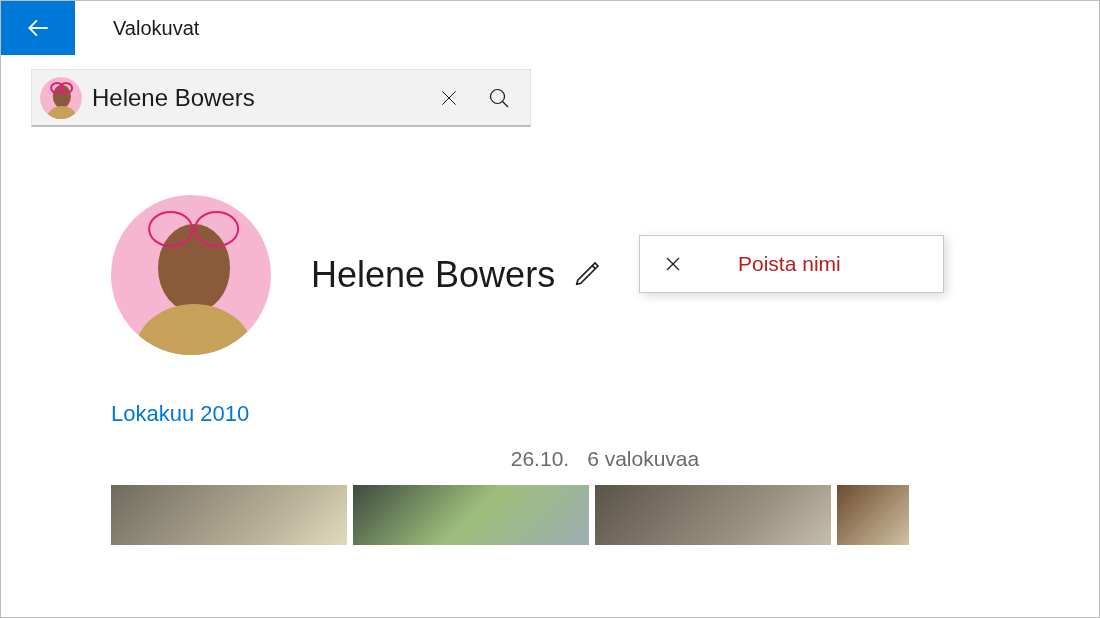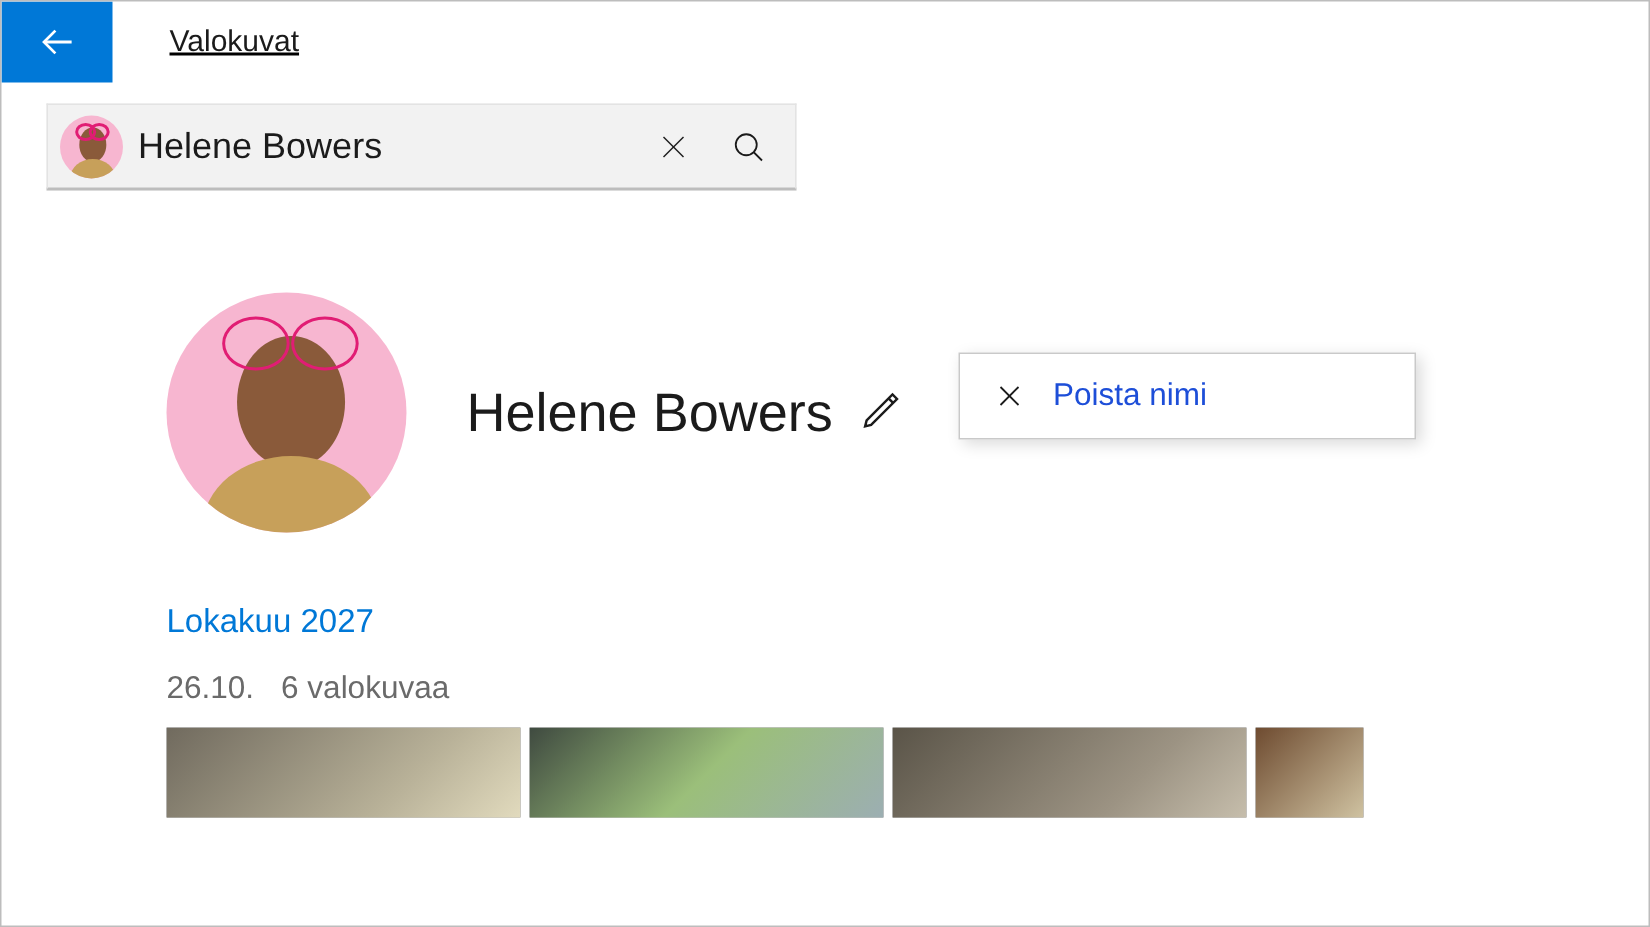--- a/index.html
+++ b/index.html
@@ -10,21 +10,20 @@
     height: 618px;
     border: 1px solid #bdbdbd;
     overflow: hidden;
     position: relative;
   }
   
   .header {
     display: flex;
     align-items: center;
     height: 54px;
-    text-decoration: underline;
   }
   .back-btn {
     width: 74px;
     height: 54px;
     background: #0078d7;
     display: flex;
     align-items: center;
     justify-content: center;
     cursor: pointer;
   }
@@ -144,23 +143,24 @@
     width: 305px;
     border: 1px solid #c9c9c9;
     background: #fff;
     box-shadow: 3px 3px 10px rgba(0,0,0,0.15);
   }
   .context-menu .menu-item {
     height: 56px;
     display: flex;
     align-items: center;
     font-size: 21px;
-    color: #1d4ed8;
+    color: #b91c1c;
     padding: 0 18px;
     cursor: pointer;
+    gap: 36px;
   }
   .context-menu .menu-icon {
     width: 30px;
     display: flex;
     justify-content: center;
     margin-right: 14px;
     flex: none;
   }
   
   .section {
@@ -170,20 +170,21 @@
     font-size: 22px;
     color: #0078d7;
     cursor: pointer;
   }
   .date-row {
     margin-top: 20px;
     font-size: 21px;
     color: #6a6a6a;
     display: flex;
     gap: 18px;
+    justify-content: center;
   }
   
   .thumbs {
     margin: 14px 0 0 110px;
     display: flex;
     gap: 6px;
   }
   .thumb {
     width: 236px;
     height: 60px;
@@ -262,21 +263,21 @@
       <svg width="18" height="18" viewBox="0 0 24 24" fill="none" stroke="#1b1b1b" stroke-width="1.6">
         <line x1="4" y1="4" x2="20" y2="20"></line>
         <line x1="20" y1="4" x2="4" y2="20"></line>
       </svg>
     </span>
     <span>Poista nimi</span>
   </div>
 </div>
 
 <div class="section">
-  <div class="month-link">Lokakuu 2027</div>
+  <div class="month-link">Lokakuu 2010</div>
   <div class="date-row">
     <span>26.10.</span>
     <span>6 valokuvaa</span>
   </div>
 </div>
 
 <div class="thumbs">
   <div class="thumb thumb1">
       <div class="fill"></div>
     </div>

